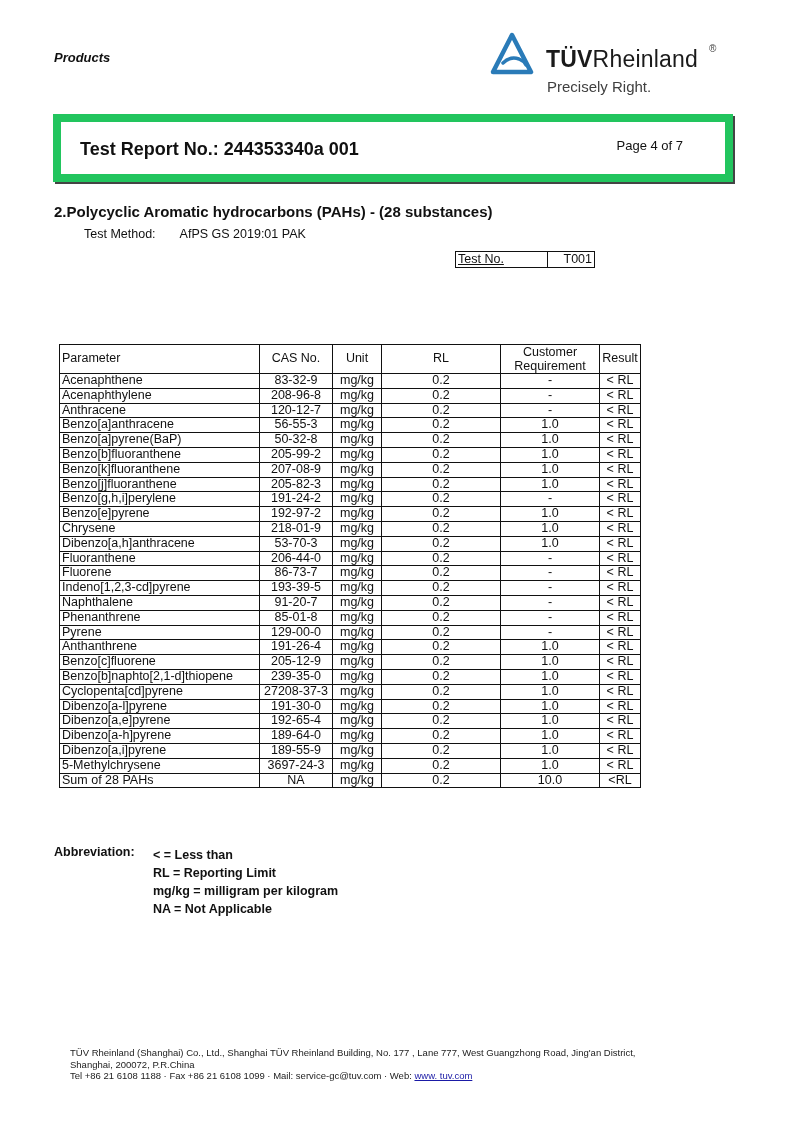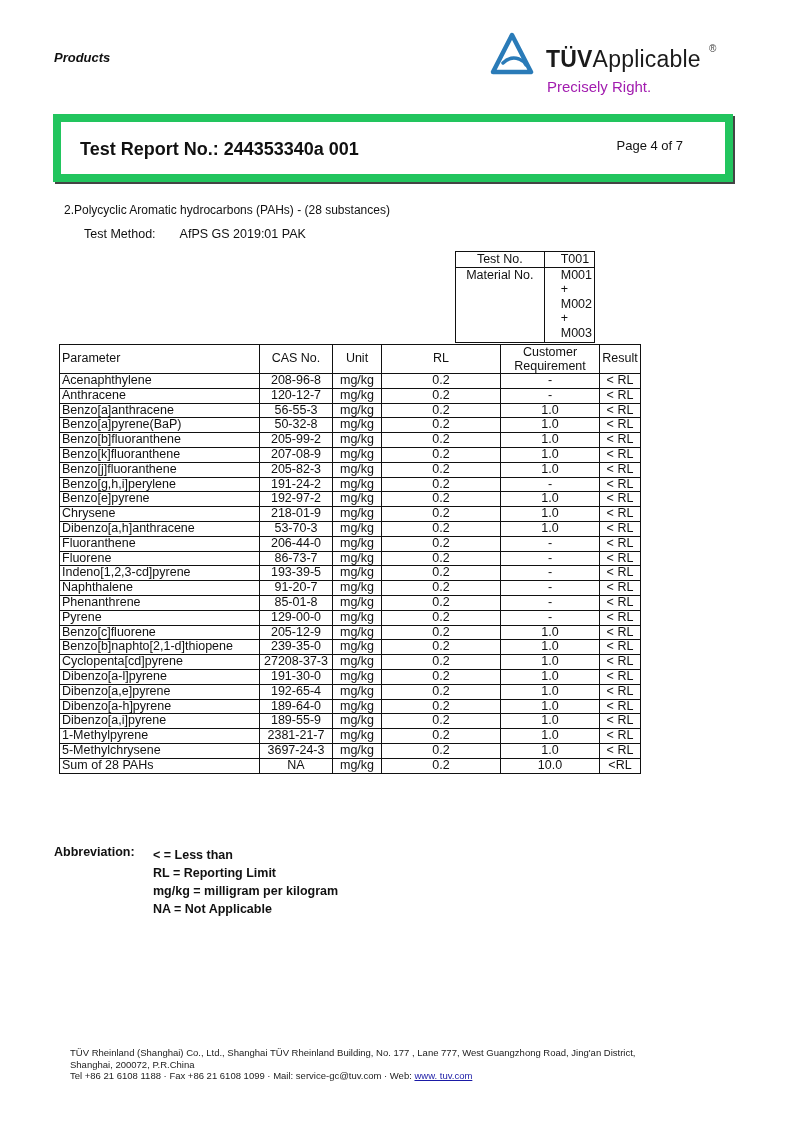--- a/index.html
+++ b/index.html
@@ -4,35 +4,35 @@
 <style>
   html, body { margin: 0; padding: 0; background: #ffffff; }
   body { width: 793px; height: 1121px; position: relative; overflow: hidden;
          font-family: "Liberation Sans", sans-serif; color: #111; }
   .products { position: absolute; left: 54px; top: 50px; font-size: 13px; font-weight: bold; font-style: italic; }
   .logo { position: absolute; left: 490px; top: 32px; width: 240px; height: 70px; }
   .logo-mark { position: absolute; left: 0; top: 0; width: 44px; height: 44px; }
   .logo-brand { position: absolute; left: 56px; top: 14px; font-size: 23px; color: #1a1a1a; letter-spacing: 0.2px; white-space: nowrap; }
   .logo-brand b { font-weight: bold; }
   .logo-reg { position: absolute; left: 219px; top: 11px; font-size: 10px; color: #444; }
-  .logo-tag { position: absolute; left: 57px; top: 46px; font-size: 15px; color: #a21caf; white-space: nowrap; }
+  .logo-tag { position: absolute; left: 57px; top: 46px; font-size: 15px; color: #404040; white-space: nowrap; }
 
   .report-box { position: absolute; left: 53px; top: 114px; width: 664px; height: 52px;
                 border: 8px solid #22c55e; box-shadow: 2px 2px 0 #444; }
   .report-title { position: absolute; left: 19px; top: 17px; font-size: 18px; font-weight: bold; }
   .page-no { position: absolute; right: 42px; top: 16px; font-size: 13px; }
 
-  .section-title { position: absolute; left: 64px; top: 203px; font-size: 12px; font-weight: normal; }
+  .section-title { position: absolute; left: 54px; top: 203px; font-size: 15px; font-weight: bold; }
   .method { position: absolute; left: 54px; top: 227px; font-size: 12.5px; margin-left: 30px; }
   .method .val { margin-left: 24px; }
 
   .hdr-box { position: absolute; left: 455px; top: 251px; width: 140px; border-collapse: collapse; font-size: 12.5px; }
   .hdr-box td { border: 1px solid #111; padding: 0 2px; line-height: 14.5px; }
-  .hdr-box td.lbl { text-align: center; width: 94px; vertical-align: top; }
-  .hdr-box td.v { text-align: left; vertical-align: top; padding-left: 16px; }
+  .hdr-box td.lbl { text-align: left; width: 94px; vertical-align: top; text-decoration: underline; }
+  .hdr-box td.v { text-align: center; vertical-align: top; padding-left: 16px; }
 
   table.pah { position: absolute; left: 59px; top: 344px; border-collapse: collapse; font-size: 12.5px; }
   table.pah td, table.pah th { border: 1px solid #111; padding: 0 2px; line-height: 13.8px; height: 13.8px; font-weight: normal; }
   table.pah th { height: 28px; }
   .c-par { width: 195px; text-align: left; }
   .c-cas { width: 68px; text-align: center; }
   .c-unit { width: 44px; text-align: center; }
   .c-rl { width: 114px; text-align: center; }
   .c-req { width: 94px; text-align: center; }
   .c-res { width: 36px; text-align: center; margin-left: 33px; }
@@ -47,67 +47,65 @@
 </head>
 <body>
 
 <div class="products">Products</div>
 
 <div class="logo">
   <svg class="logo-mark" viewBox="0 0 44 44">
     <path d="M22 3 L41 40 L3 40 Z" fill="none" stroke="#2a7bb8" stroke-width="4.5" stroke-linejoin="round"></path>
     <path d="M13 31 Q20 24 29 27 Q34 29 36 33" fill="none" stroke="#2a7bb8" stroke-width="3.5" stroke-linecap="round"></path>
   </svg>
-  <div class="logo-brand"><b>TÜV</b><span>Applicable</span></div>
+  <div class="logo-brand"><b>TÜV</b><span>Rheinland</span></div>
   <div class="logo-reg">®</div>
   <div class="logo-tag">Precisely Right.</div>
 </div>
 
 <div class="report-box">
   <div class="report-title">Test Report No.: 244353340a 001</div>
   <div class="page-no">Page 4 of 7</div>
 </div>
 
 <div class="section-title">2.Polycyclic Aromatic hydrocarbons (PAHs) - (28 substances)</div>
 <div class="method">
   <span>Test Method:</span><span class="val">AfPS GS 2019:01 PAK</span>
 </div>
 
 <table class="hdr-box">
   <tbody>
       <tr>
     <td class="lbl">Test No.</td>
     <td class="v">T001</td>
-  </tr>
-  <tr>
-    <td class="lbl" style="height:74px">Material No.</td>
-    <td class="v">
-      <div>M001</div>
-      <div>+</div>
-      <div>M002</div>
-      <div>+</div>
-      <div>M003</div>
-    </td>
   </tr>
 </tbody>
   </table>
 
 <table class="pah">
   <thead>
     <tr>
       <th class="c-par">Parameter</th>
       <th class="c-cas">CAS No.</th>
       <th class="c-unit">Unit</th>
       <th class="c-rl">RL</th>
       <th class="c-req">Customer Requirement</th>
       <th class="c-res">Result</th>
     </tr>
   </thead>
   <tbody id="pah-body">
       <tr>
+        <td class="c-par">Acenaphthene</td>
+        <td class="c-cas">83-32-9</td>
+        <td class="c-unit">mg/kg</td>
+        <td class="c-rl">0.2</td>
+        <td class="c-req">-</td>
+        <td class="c-res">&lt; RL</td>
+      </tr>
+      <tr>
         <td class="c-par">Acenaphthylene</td>
         <td class="c-cas">208-96-8</td>
         <td class="c-unit">mg/kg</td>
         <td class="c-rl">0.2</td>
         <td class="c-req">-</td>
         <td class="c-res">&lt; RL</td>
       </tr>
       <tr>
         <td class="c-par">Anthracene</td>
         <td class="c-cas">120-12-7</td>
@@ -230,20 +228,28 @@
       </tr>
       <tr>
         <td class="c-par">Pyrene</td>
         <td class="c-cas">129-00-0</td>
         <td class="c-unit">mg/kg</td>
         <td class="c-rl">0.2</td>
         <td class="c-req">-</td>
         <td class="c-res">&lt; RL</td>
       </tr>
       <tr>
+        <td class="c-par">Anthanthrene</td>
+        <td class="c-cas">191-26-4</td>
+        <td class="c-unit">mg/kg</td>
+        <td class="c-rl">0.2</td>
+        <td class="c-req">1.0</td>
+        <td class="c-res">&lt; RL</td>
+      </tr>
+      <tr>
         <td class="c-par">Benzo[c]fluorene</td>
         <td class="c-cas">205-12-9</td>
         <td class="c-unit">mg/kg</td>
         <td class="c-rl">0.2</td>
         <td class="c-req">1.0</td>
         <td class="c-res">&lt; RL</td>
       </tr>
       <tr>
         <td class="c-par">Benzo[b]naphto[2,1-d]thiopene</td>
         <td class="c-cas">239-35-0</td>
@@ -280,28 +286,20 @@
         <td class="c-par">Dibenzo[a-h]pyrene</td>
         <td class="c-cas">189-64-0</td>
         <td class="c-unit">mg/kg</td>
         <td class="c-rl">0.2</td>
         <td class="c-req">1.0</td>
         <td class="c-res">&lt; RL</td>
       </tr>
       <tr>
         <td class="c-par">Dibenzo[a,i]pyrene</td>
         <td class="c-cas">189-55-9</td>
-        <td class="c-unit">mg/kg</td>
-        <td class="c-rl">0.2</td>
-        <td class="c-req">1.0</td>
-        <td class="c-res">&lt; RL</td>
-      </tr>
-      <tr>
-        <td class="c-par">1-Methylpyrene</td>
-        <td class="c-cas">2381-21-7</td>
         <td class="c-unit">mg/kg</td>
         <td class="c-rl">0.2</td>
         <td class="c-req">1.0</td>
         <td class="c-res">&lt; RL</td>
       </tr>
       <tr>
         <td class="c-par">5-Methylchrysene</td>
         <td class="c-cas">3697-24-3</td>
         <td class="c-unit">mg/kg</td>
         <td class="c-rl">0.2</td>

